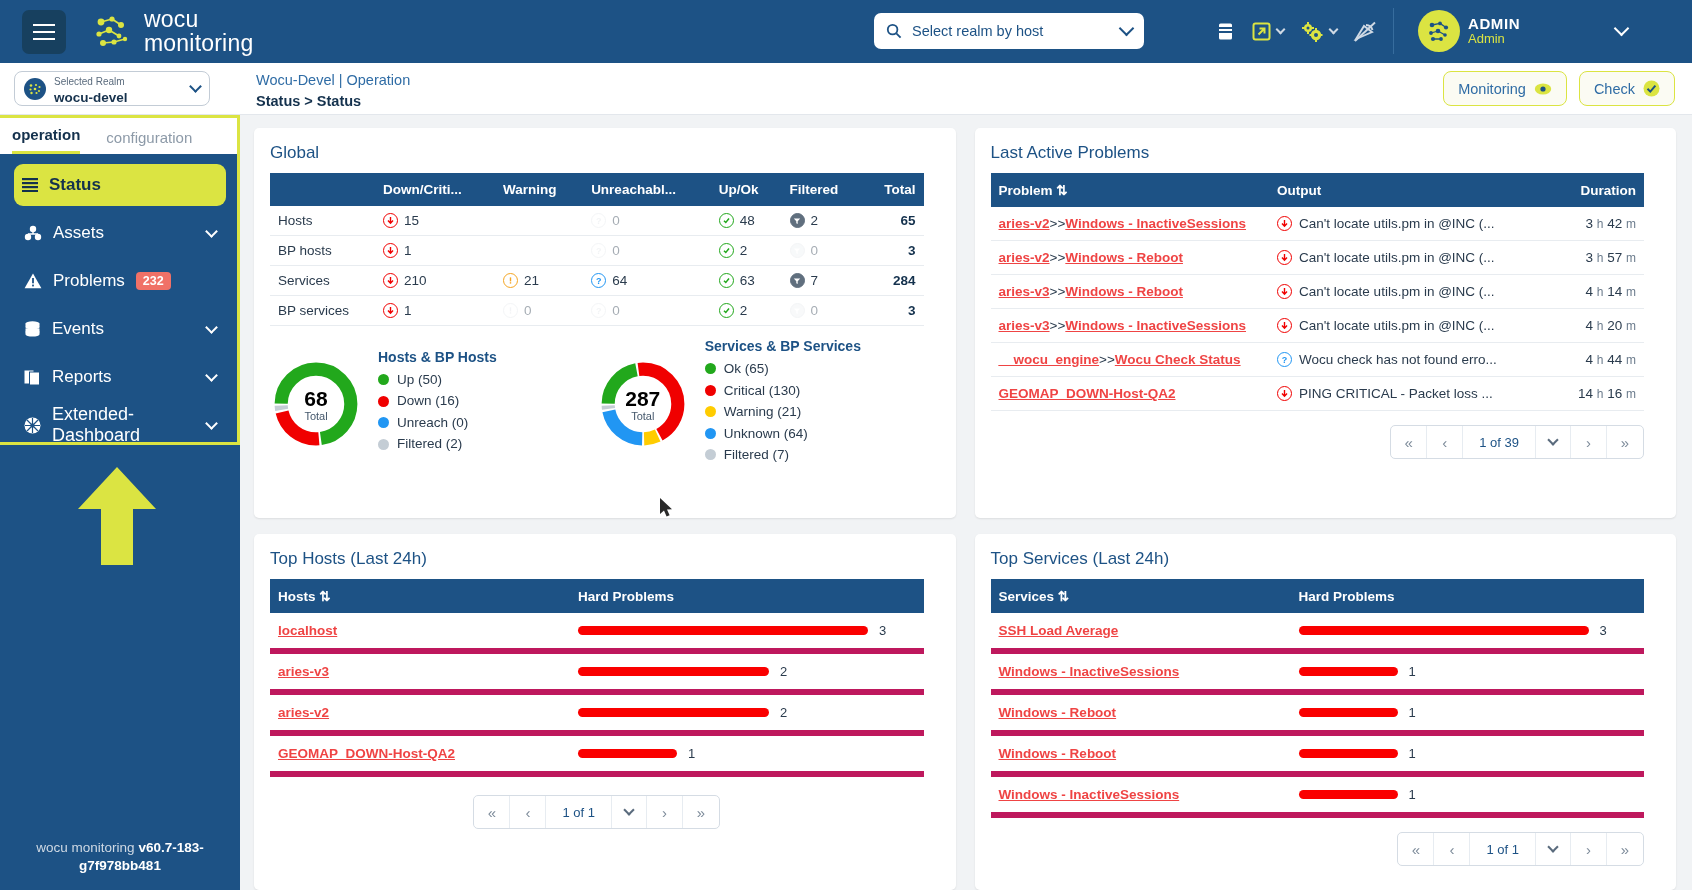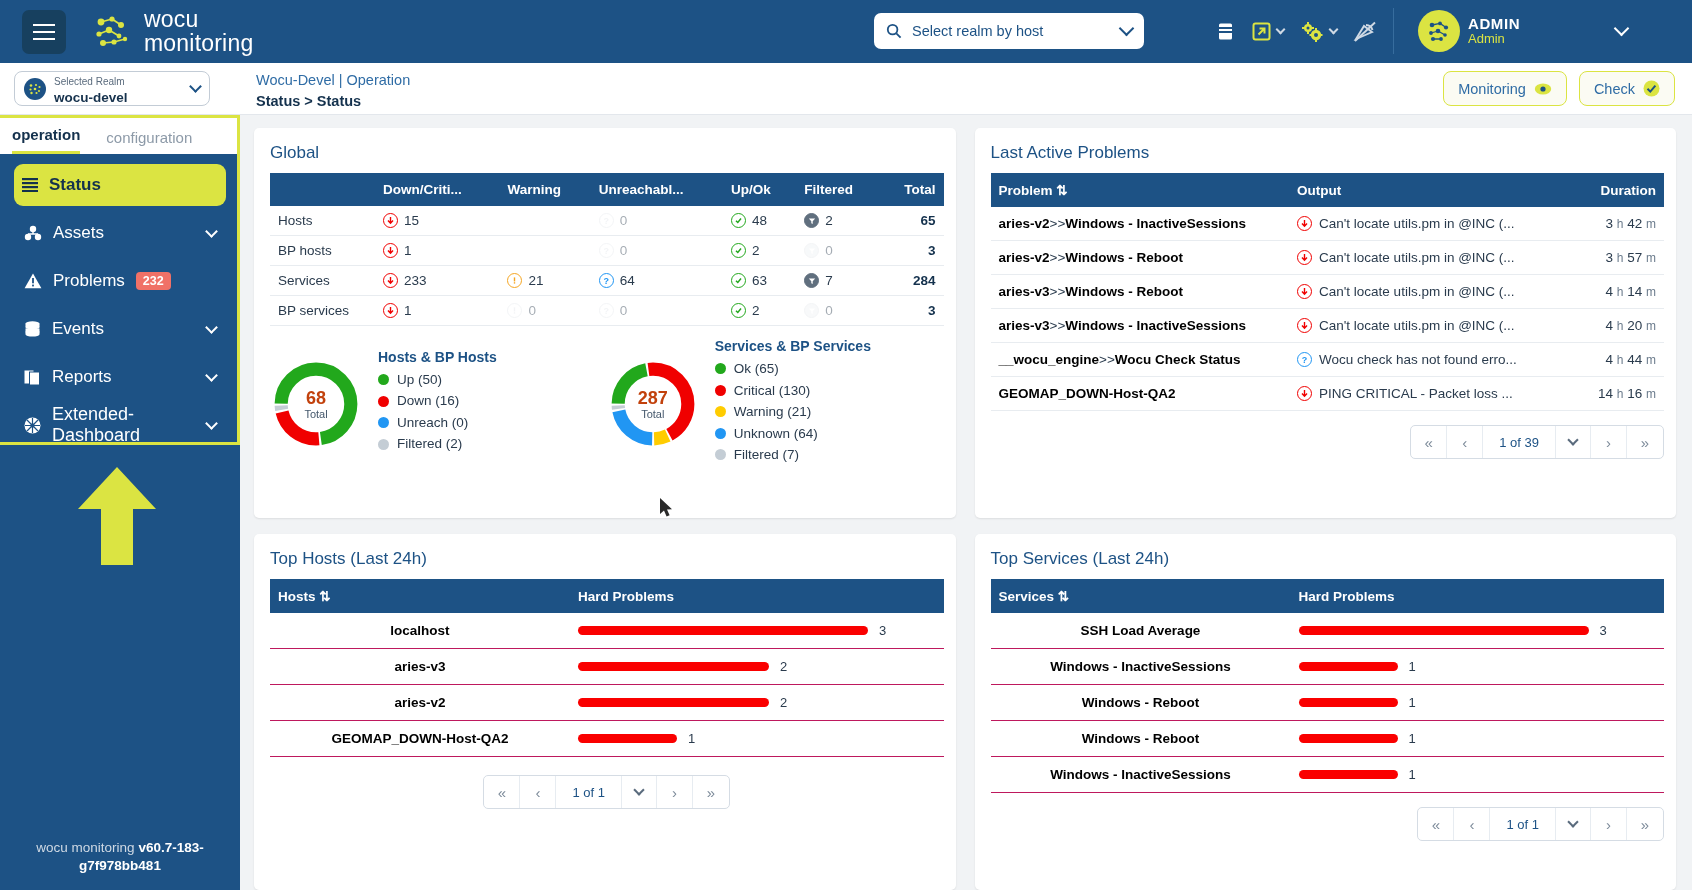--- a/index.html
+++ b/index.html
@@ -86,60 +86,60 @@
               border-bottom: 2px solid #fff; transform: rotate(45deg); margin-bottom: 4px; }
   .arrow-up { position: absolute; left: 78px; top: 352px; }
   .footer-ver { position: absolute; bottom: 15px; left: 0; width: 240px; text-align: center;
                 color: #cfd9e4; font-size: 13.5px; line-height: 1.35; padding: 0 18px;}
   .footer-ver b { color: #fff; }
 
   
   .main { flex: 1; padding: 13px 16px 0 14px; display: grid;
           grid-template-columns: 1fr 1fr; grid-template-rows: 390px 1fr;
           gap: 16px 19px; overflow: hidden; }
-  .card { background: #fff; border-radius: 5px; padding: 15px 12px 12px 16px;
+  .card { background: #fff; border-radius: 5px; padding: 15px 32px 12px 16px;
           box-shadow: 0 1px 2px rgba(0,0,0,.09); overflow: hidden; }
   .card-title { color: #1d5285; font-size: 17px; margin-bottom: 10px; }
   table { width: 100%; border-collapse: collapse; }
   thead th { background: #1d5285; color: #fff; font-size: 13.5px; font-weight: bold;
              text-align: left; padding: 9px 8px; white-space: nowrap; }
   thead th.num { text-align: right; }
   .gl td { font-size: 13.5px; color: #2a3b4d; padding: 7px 8px;
            border-bottom: 1px solid #e8ecf0; white-space: nowrap; }
   .gl td.num { text-align: right; font-weight: bold; color: #14314d; }
   .cellv { display: flex; align-items: center; gap: 6px; }
   .sic { width: 15px; height: 15px; border-radius: 50%; border: 1.8px solid; display:flex;
          align-items:center; justify-content:center; flex: 0 0 15px; }
   .zero { opacity: .42; }
 
   
   .donuts { display: flex; margin-top: 13px; }
   .dgroup { display: flex; align-items: center; gap: 16px; width: 50%; }
   .donut { position: relative; width: 92px; height: 92px; flex: 0 0 92px; }
   .donut .ctr { position: absolute; inset: 0; display: flex; flex-direction: column;
                 align-items: center; justify-content: center; }
-  .ctr .big { font-size: 18px; font-weight: bold; color: #c2410c; }
+  .ctr .big { font-size: 21px; font-weight: bold; color: #000000; }
   .ctr .sm { font-size: 11px; color: #45586c; margin-top: -1px; }
   .legend { line-height: 1.0; }
   .leg-title { font-size: 14px; font-weight: bold; color: #1d5285; margin-bottom: 9px; }
   .leg-row { display: flex; align-items: center; gap: 8px; font-size: 13.5px;
              color: #2a3b4d; margin-bottom: 8px; }
   .leg-dot { width: 11px; height: 11px; border-radius: 50%; flex: 0 0 11px; }
 
   
   .pt td { font-size: 13.5px; padding: 9px 8px; border-bottom: 1px solid #e8ecf0; }
-  .lnk { color: #000000; font-weight: bold; cursor: pointer; }
+  .lnk { color: #ef4444; text-decoration: underline; font-weight: bold; cursor: pointer; }
   .plain { color: #2a3b4d; }
   .out { display: flex; align-items: center; gap: 7px; color: #2a3b4d;
          white-space: nowrap; overflow: hidden; }
   .dur { color: #2a3b4d; white-space: nowrap; text-align: right; }
   .dur i { font-style: normal; color: #6b7b8c; font-size: 12px; }
 
   
-  .bt td { padding: 10px 8px; border-bottom: 1px solid #be185d; font-size: 13.5px; text-align: center; }
+  .bt td { padding: 10px 8px; border-bottom: 6px solid #be185d; font-size: 13.5px; }
   .barcell { display: flex; align-items: center; gap: 11px; }
   .bar { height: 9px; background: #fa0000; border-radius: 5px; }
   .barnum { color: #2a3b4d; font-size: 13px; }
 
   
   .pager { display: flex; justify-content: flex-end; margin-top: 14px; }
   .pbox { display: flex; align-items: center; border: 1px solid #d5dce4; border-radius: 5px;
           overflow: hidden; background: #fff; }
   .pbtn { width: 36px; height: 32px; display: flex; align-items: center; justify-content: center;
           color: #7d8b9a; font-size: 15px; cursor: pointer; border-right: 1px solid #e7ecf1;}
@@ -513,21 +513,21 @@
             </tr>
             <tr>
               <td>Services</td>
               <td>
                 <span class="cellv">
                   <span class="sic" style="border-color:#f00000;color:#f00000">
                     <svg width="9" height="9" viewBox="0 0 9 9">
                       <path d="M4.5 1 V7 M2 4.5 L4.5 7.3 L7 4.5" stroke="currentColor" stroke-width="1.4" fill="none"></path>
                     </svg>
                   </span>
-                  <span>233</span>
+                  <span>210</span>
                 </span>
               </td>
               <td>
                 <span class="cellv">
                   <span class="sic" style="border-color:#f5a623;color:#f5a623">
                     <svg width="9" height="9" viewBox="0 0 9 9">
                       <rect x="3.8" y="1.4" width="1.4" height="4" fill="currentColor"></rect>
                       <rect x="3.8" y="6.2" width="1.4" height="1.4" fill="currentColor"></rect>
                     </svg>
                   </span>

